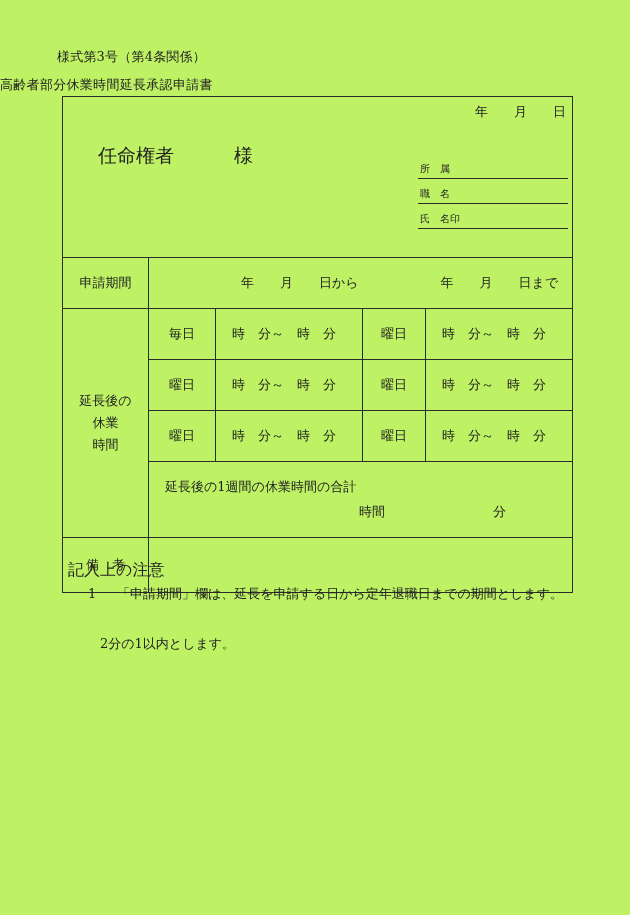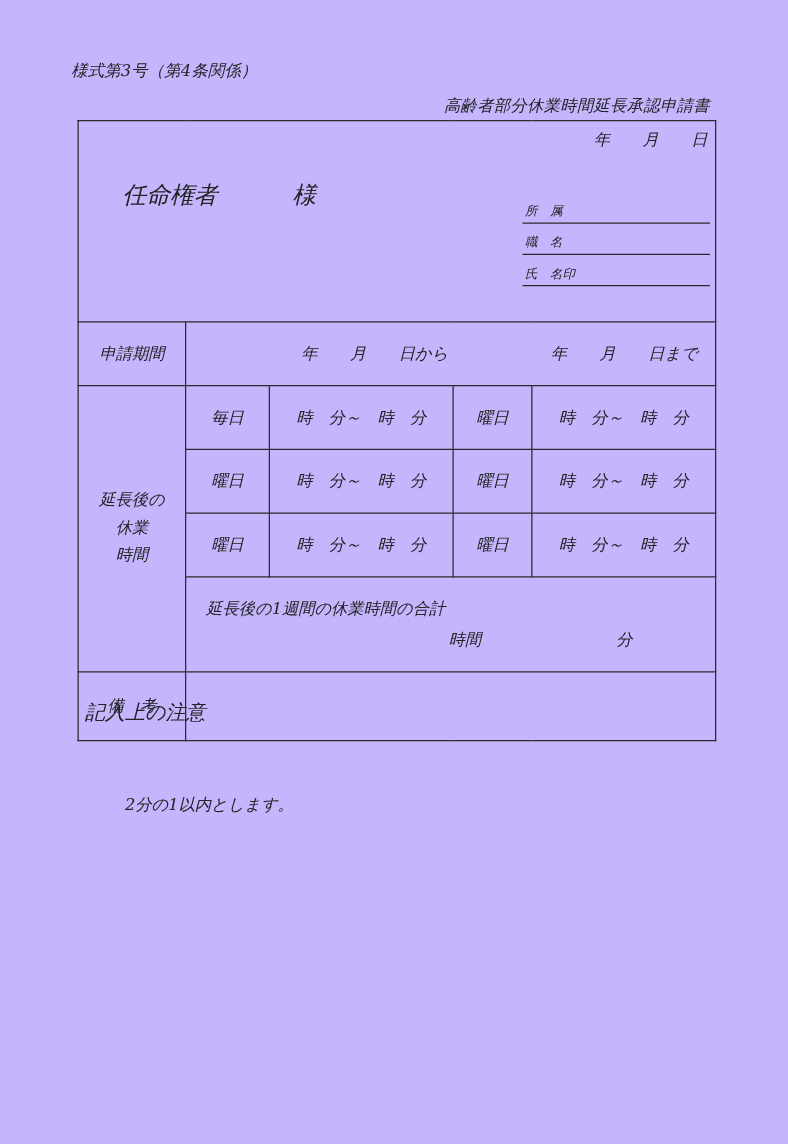--- a/index.html
+++ b/index.html
@@ -4,29 +4,29 @@
 <style>
   * { margin: 0; padding: 0; box-sizing: border-box; }
   html, body { background: #ffffff; }
   body {
     width: 630px; height: 915px;
     position: relative;
     font-family: "DejaVu Serif", "Liberation Serif", serif;
     color: #222222;
     -webkit-font-smoothing: antialiased;
   }
-  .page { position: absolute; inset: 0; background: #c4b5fd; font-style: italic; }
+  .page { position: absolute; inset: 0; background: #bef264; }
 
   .form-number {
     position: absolute; left: 57px; top: 48px;
     font-size: 13px; letter-spacing: 0.2px; white-space: nowrap;
   }
   .doc-title {
     position: absolute; left: 0; top: 76px; width: 568px;
-    text-align: right; font-size: 13px; letter-spacing: 0.3px; white-space: nowrap;
+    text-align: left; font-size: 13px; letter-spacing: 0.3px; white-space: nowrap;
   }
 
   table.main-table {
     position: absolute; left: 62px; top: 96px;
     width: 510px; table-layout: fixed;
     border-collapse: collapse;
   }
   table.main-table td {
     border: 1px solid #2b2b2b;
     font-size: 13px; color: #222222;
@@ -57,21 +57,21 @@
   
   tr.period-row td { height: 32px; }
   td.cell-center { text-align: center; }
   td.period-value-cell { white-space: nowrap; }
   .period-from { display: inline-block; margin-left: 76px; }
   .period-to   { display: inline-block; margin-left: 82px; }
 
   
   tr.time-row td { height: 47px; }
   td.leave-label-cell { text-align: center; line-height: 22px; }
-  td.time-cell { text-align: center; padding-right: 12px; white-space: nowrap; }
+  td.time-cell { text-align: left; padding-right: 12px; white-space: nowrap; }
   td.day-cell { text-align: center; white-space: nowrap; }
 
   
   tr.total-row td { height: 54px; vertical-align: top; }
   td.total-cell { padding: 7px 0 0 7px; }
   .total-label { font-size: 13px; white-space: nowrap; }
   .total-value {
     margin-top: 7px; padding-left: 194px;
     display: flex; gap: 108px;
     font-size: 13px; white-space: nowrap;
@@ -172,17 +172,20 @@
       <tr class="remarks-row">
         <td class="cell-center">備　考</td>
         <td colspan="4"></td>
       </tr>
 
     </tbody>
   </table>
 
   <div class="notes-heading">記入上の注意</div>
 
+  <div class="note-line note-line-1">
+    <span class="note-num">1</span><span>「申請期間」欄は、延長を申請する日から定年退職日までの期間とします。</span>
+  </div>
 
 
   <div class="note-cont">2分の1以内とします。</div>
 
 </div>
 
 </body></html>

